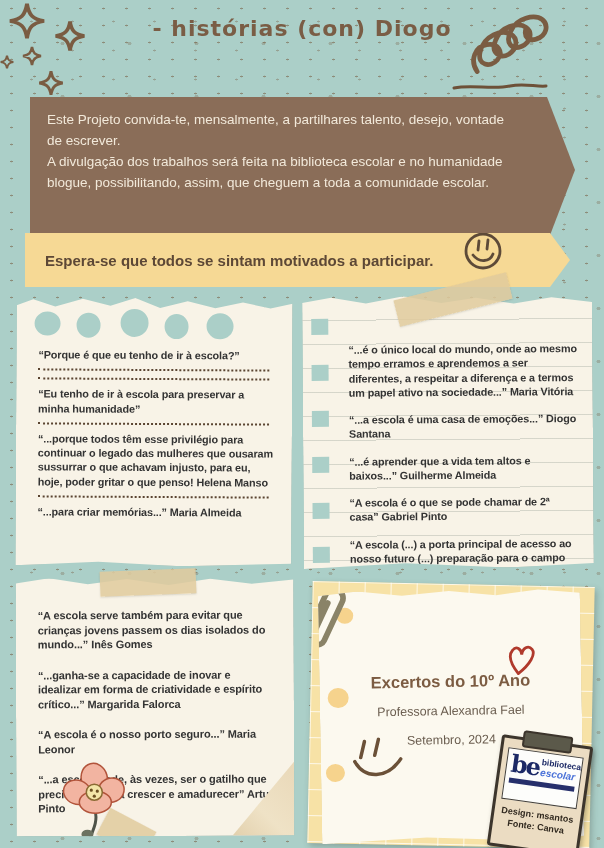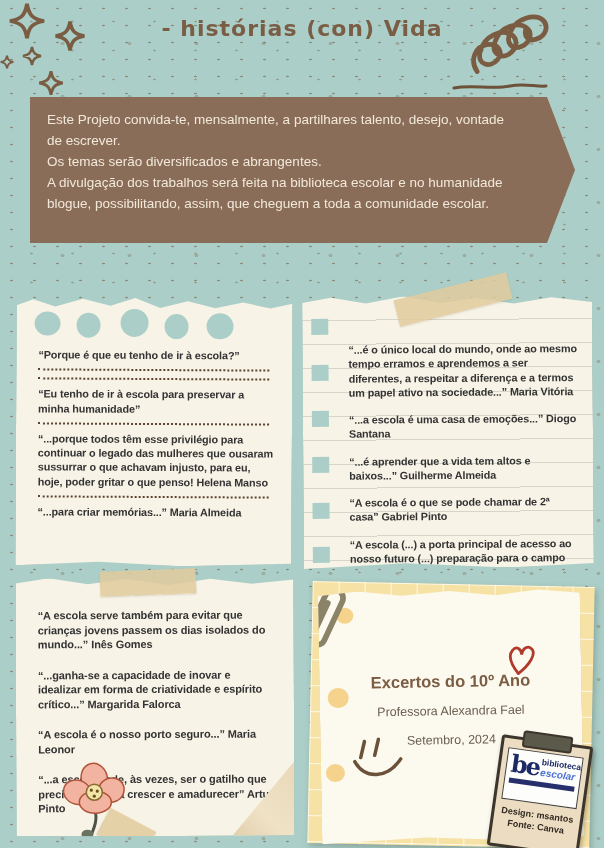--- a/index.html
+++ b/index.html
@@ -144,29 +144,36 @@
   </svg>
 
   <svg class="doodle" style="left:465px;top:12px" width="126" height="72" viewBox="0 0 130 75">
     <path d="M12 62 C4 50 10 36 22 34 C34 32 40 42 33 50 C26 58 12 56 15 42 C19 24 38 18 47 23 C55 28 54 38 45 44 C36 49 26 43 31 30 C36 15 55 10 63 16 C70 21 68 32 58 36 C48 40 41 32 47 20 C53 6 72 2 80 8 C87 14 84 25 74 28 C66 31 60 26 63 17" fill="none" stroke="#7a5c42" stroke-width="5" stroke-linecap="round"></path>
   </svg>
   <svg class="doodle" style="left:452px;top:82px" width="96" height="10" viewBox="0 0 96 10">
     <path d="M2 6 C20 2 40 8 58 4 C72 1 84 5 94 4" fill="none" stroke="#6d5138" stroke-width="3" stroke-linecap="round"></path>
   </svg>
 
   <div class="header">
-    <h2 class="title2">- histórias (con) Vida</h2>
+    <h2 class="title2">- histórias (con) Diogo</h2>
   </div>
 
   <div class="intro-box">
     <p>Este Projeto convida-te, mensalmente, a partilhares talento, desejo, vontade de escrever.</p>
-    <p>Os temas serão diversificados e abrangentes.</p>
     <p>A divulgação dos trabalhos será feita na biblioteca escolar e no humanidade blogue, possibilitando, assim, que cheguem a toda a comunidade escolar.</p>
   </div>
 
+  <div class="banner">
+    <span>Espera-se que todos se sintam motivados a participar.</span>
+    <svg class="banner-smiley" width="42" height="42" viewBox="0 0 42 42">
+      <circle cx="21" cy="21" r="17" fill="none" stroke="#5d4a38" stroke-width="2.8"></circle>
+      <path d="M17 11 L16 20 M26 10 L25 19" fill="none" stroke="#5d4a38" stroke-width="2.8" stroke-linecap="round"></path>
+      <path d="M11 25 C17 33 28 32 31 24" fill="none" stroke="#5d4a38" stroke-width="2.8" stroke-linecap="round"></path>
+    </svg>
+  </div>
 
   <section class="note note-tl">
     <div class="hole-round" style="left:18px;top:14px;width:26px;height:24px"></div>
     <div class="hole-round" style="left:60px;top:15px;width:24px;height:25px"></div>
     <div class="hole-round" style="left:104px;top:11px;width:28px;height:28px"></div>
     <div class="hole-round" style="left:148px;top:16px;width:24px;height:25px"></div>
     <div class="hole-round" style="left:190px;top:15px;width:27px;height:26px"></div>
     <p class="quote">“Porque é que eu tenho de ir à escola?”</p>
     <hr class="sep">
     <hr class="sep">

